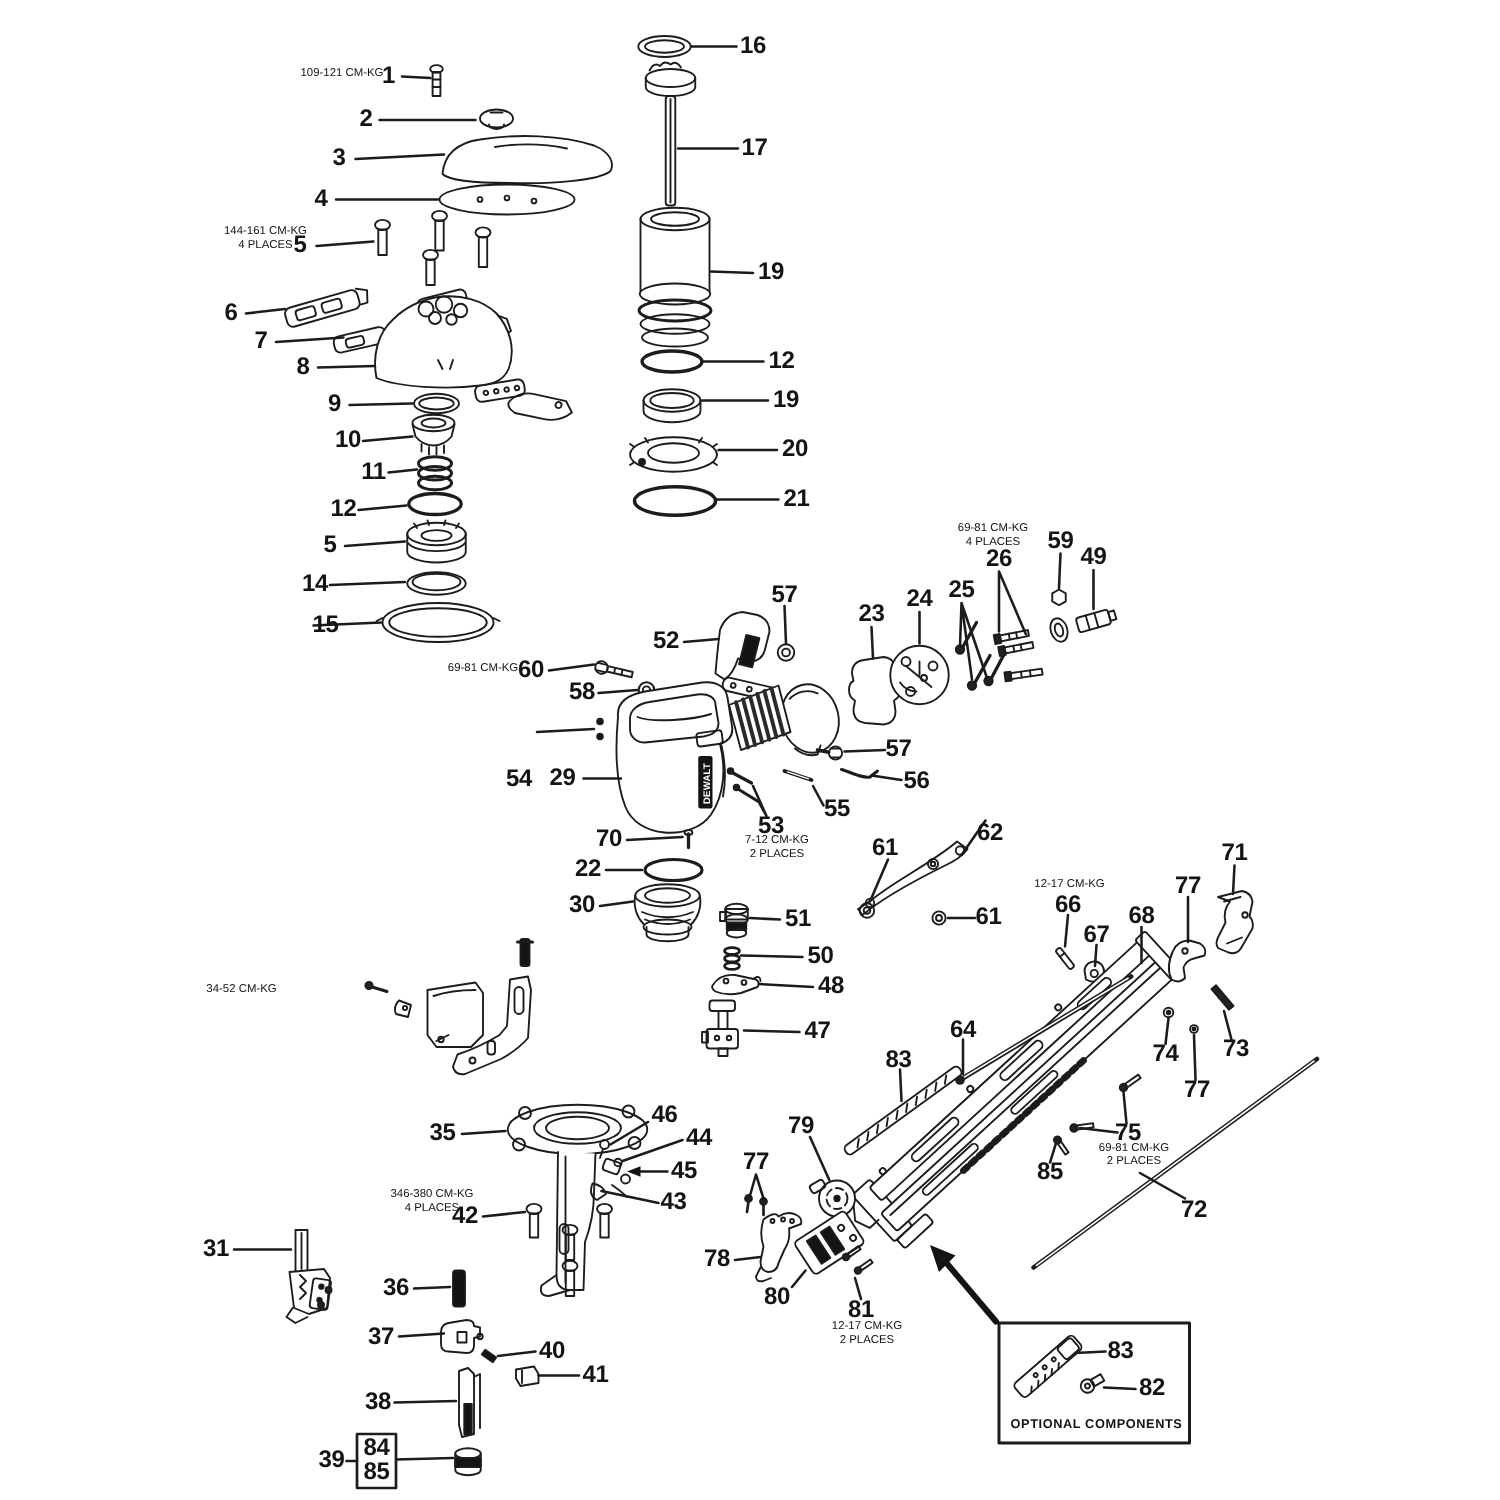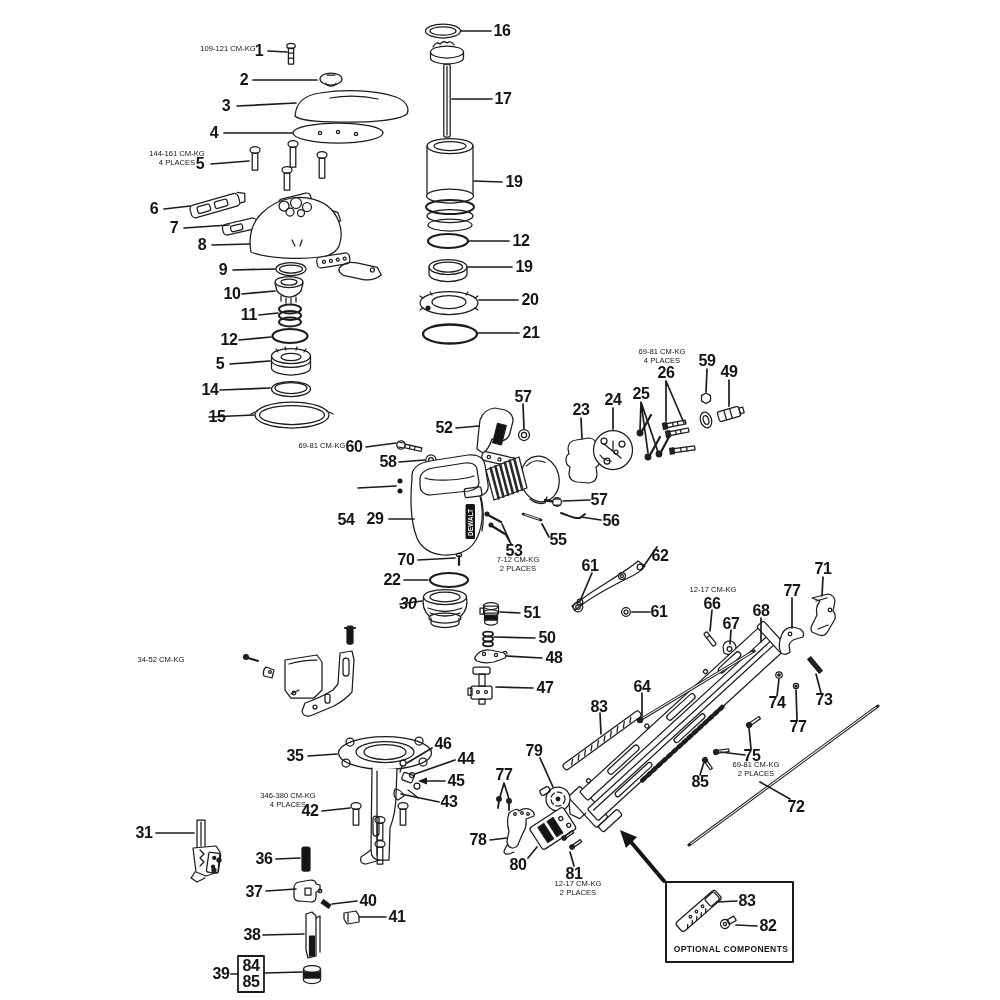--- a/index.html
+++ b/index.html
@@ -705,21 +705,21 @@
       <div class="callout" style="left: 641px; top: 394px;">25</div>
       <div class="callout" style="left: 666px; top: 373px;">26</div>
       <div class="callout" style="left: 707px; top: 361px;">59</div>
       <div class="callout" style="left: 729px; top: 372px;">49</div>
       <div class="callout" style="left: 354px; top: 447px;">60</div>
       <div class="callout" style="left: 388px; top: 462px;">58</div>
       <div class="callout" style="left: 346px; top: 488px; margin-top: 32px;">54</div>
       <div class="callout" style="left: 375px; top: 519px; text-align: center;">29</div>
       <div class="callout" style="left: 406px; top: 560px;">70</div>
       <div class="callout" style="left: 392px; top: 580px;">22</div>
-      <div class="callout" style="left: 408px; top: 604px; font-style: italic;">30</div>
+      <div class="callout" style="left: 388px; top: 604px;">30</div>
       <div class="callout" style="left: 532px; top: 613px;">51</div>
       <div class="callout" style="left: 547px; top: 638px;">50</div>
       <div class="callout" style="left: 554px; top: 658px;">48</div>
       <div class="callout" style="left: 545px; top: 688px;">47</div>
       <div class="callout" style="left: 599px; top: 500px;">57</div>
       <div class="callout" style="left: 611px; top: 521px;">56</div>
       <div class="callout" style="left: 558px; top: 540px;">55</div>
       <div class="callout" style="left: 514px; top: 551px;">53</div>
       <div class="callout" style="left: 590px; top: 566px;">61</div>
       <div class="callout" style="left: 660px; top: 540px; margin-top: 16px;">62</div>

